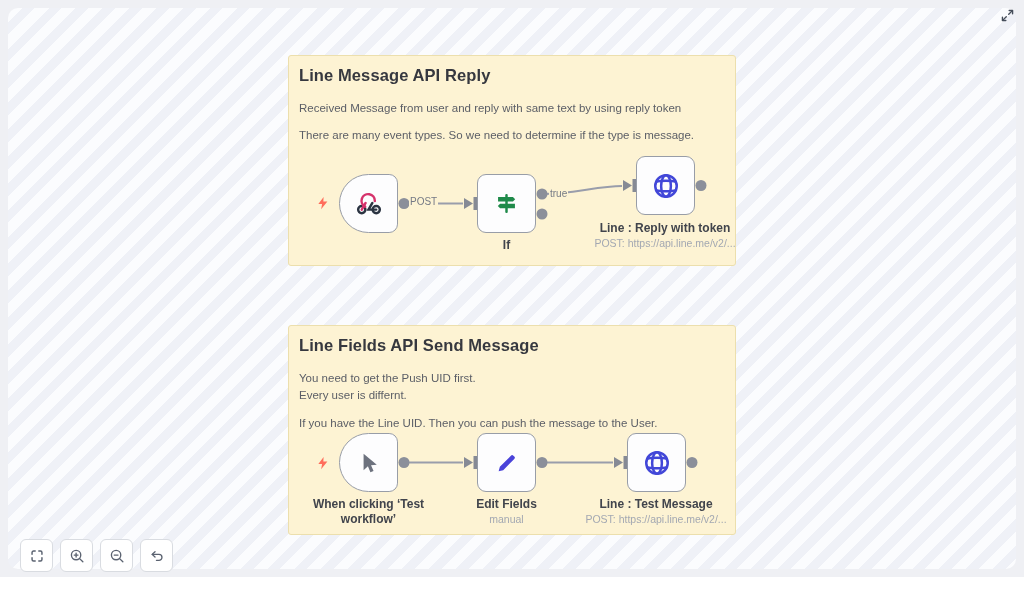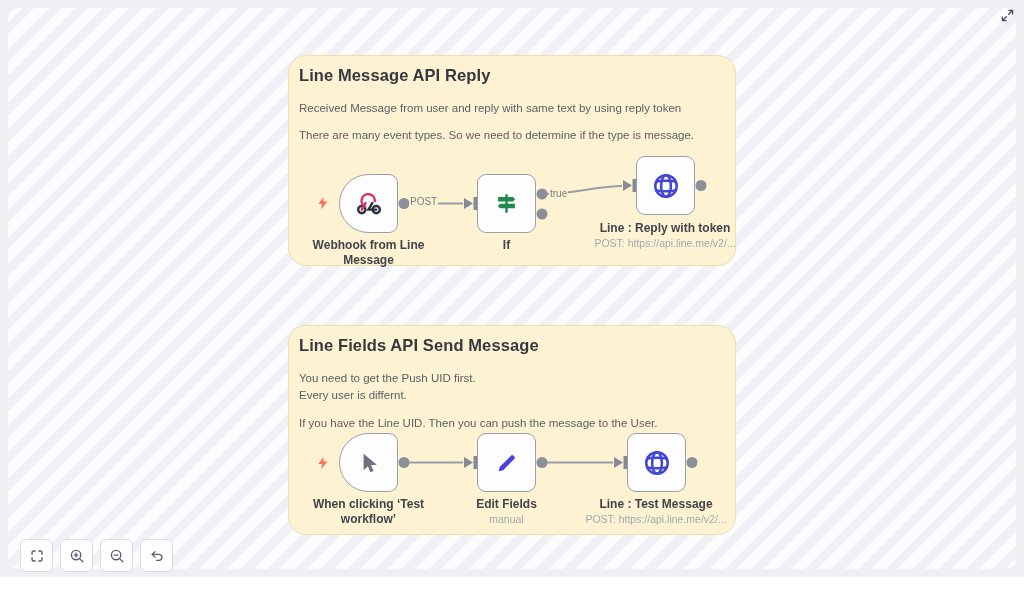--- a/index.html
+++ b/index.html
@@ -4,21 +4,21 @@
 <style>
   html,body{margin:0;padding:0;}
   body{font-family:"Liberation Sans","DejaVu Sans",sans-serif;background:#ffffff;}
   .page{position:relative;width:1024px;height:610px;overflow:hidden;background:#ffffff;}
   .frame{position:absolute;left:0;top:0;width:1024px;height:577px;background:#eff0f4;}
   .canvas{position:absolute;left:8px;top:8px;width:1008px;height:561px;border-radius:10px;
     background:repeating-linear-gradient(135deg,#fbfcfe 0px,#fbfcfe 10px,#eff1f7 10px,#eff1f7 19px);}
   .bottom-strip{position:absolute;left:0;top:577px;width:1024px;height:33px;background:#ffffff;}
 
   
-  .sticky{position:absolute;background:#fdf3d3;border:1px solid #ecdfad;border-radius:18px;
+  .sticky{position:absolute;background:#fdf3d3;border:1px solid #ecdfad;border-radius:3px;
     padding:7px 10px;box-sizing:border-box;z-index:1;}
   .sticky h2{font-size:16.5px;font-weight:700;color:#36383f;margin:3px 0 15px 0;letter-spacing:.1px;}
   .sticky p{font-size:11.5px;color:#5b5e66;margin:0;line-height:1.5;}
   .sticky p.gap{margin-top:10px;}
 
   
   .wires{position:absolute;left:0;top:0;z-index:2;pointer-events:none;}
 
   
   .node{position:absolute;width:59px;height:59px;background:#fdfdfe;border:1.7px solid #989da7;
@@ -134,21 +134,20 @@
     <span>
       <svg width="30" height="30" viewBox="0 0 24 24" fill="none" stroke="#4247d8" stroke-width="2">
         <circle cx="12" cy="12" r="8.6"></circle>
         <ellipse cx="12" cy="12" rx="3.9" ry="8.6"></ellipse>
         <path d="M4.2 8.7 C7.2 7.5 16.8 7.5 19.8 8.7"></path>
         <path d="M4.2 15.3 C7.2 16.5 16.8 16.5 19.8 15.3"></path>
       </svg>
     </span>
   </div>
 
-  <div class="node-label" style="left:298px;top:238px;width:141px;">Webhook from Line Message</div>
   <div class="node-label" style="left:436px;top:238px;width:141px;">If</div>
   <div class="node-label" style="left:565px;top:221px;width:200px;">
     <div>Line : Reply with token</div>
     <div class="node-sub">POST: https://api.line.me/v2/...</div>
   </div>
 
   <div class="node trigger" style="left:339px;top:433px;">
     <span>
       <svg width="26" height="26" viewBox="0 0 24 24" fill="#6d727e">
         <path d="M7 3.5 V18.6 L11 15.1 L13.3 20.5 L16.2 19.3 L13.9 14 L19.2 13.5 Z"></path>

